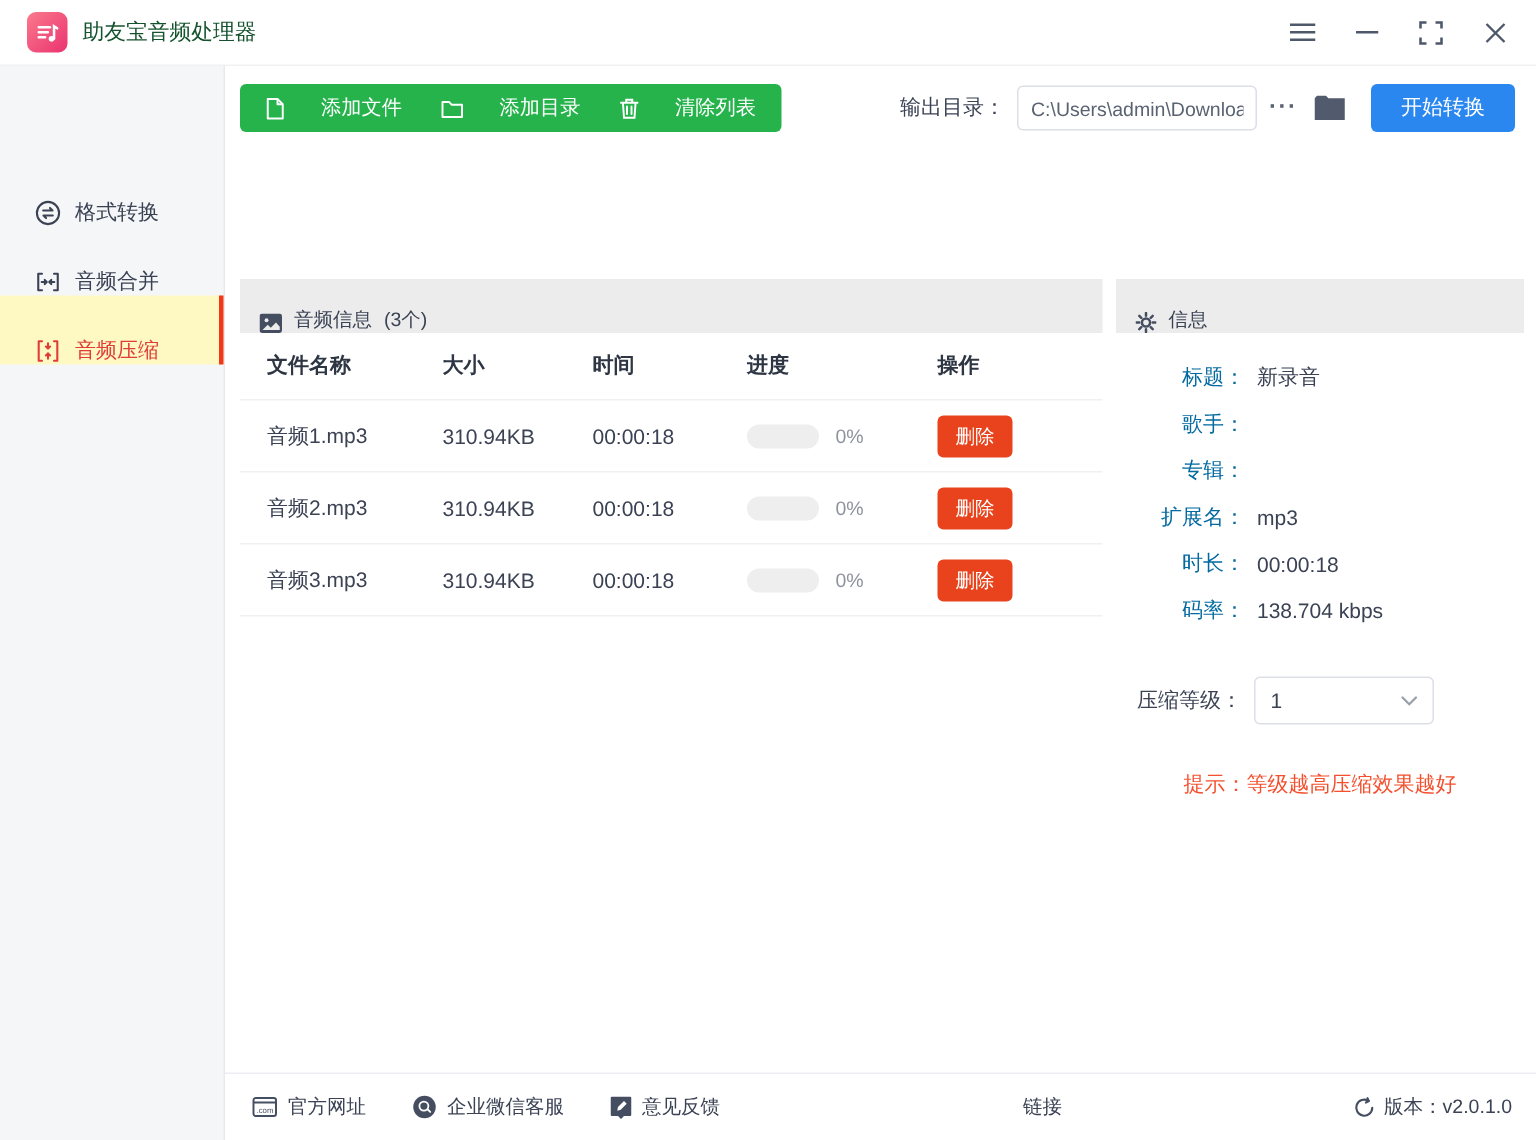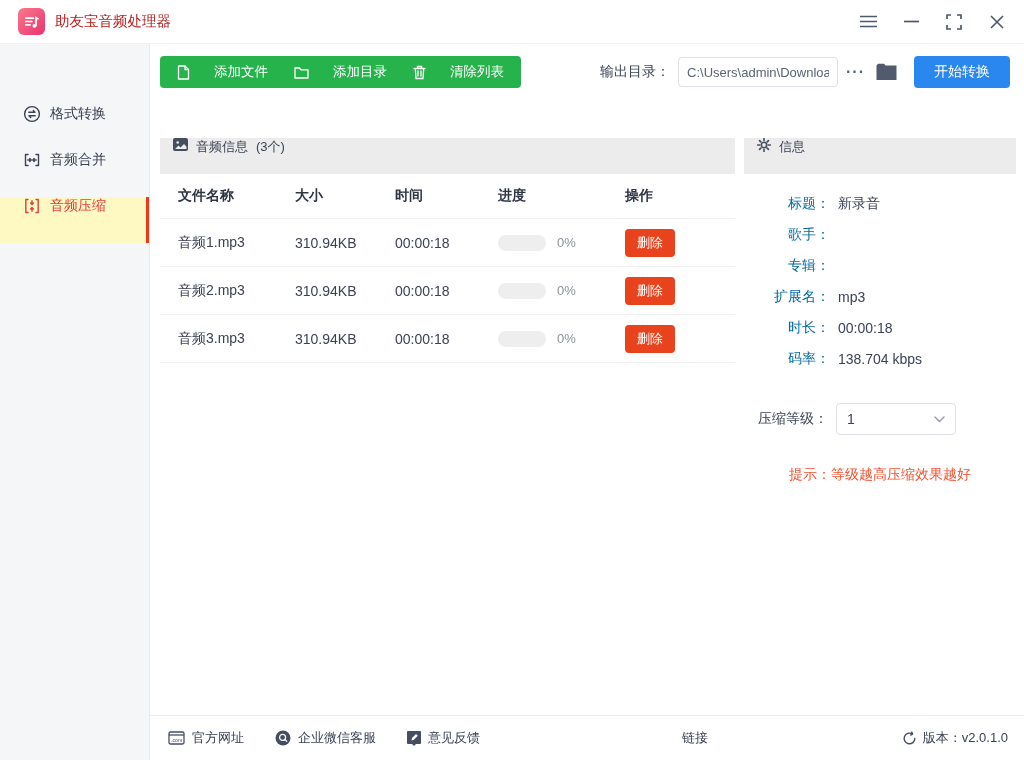--- a/index.html
+++ b/index.html
@@ -3,48 +3,48 @@
 <meta charset="utf-8">
 <style>
   * { margin:0; padding:0; box-sizing:border-box; }
   html,body { width:1024px; height:760px; overflow:hidden; }
   body { font-family:"Liberation Sans","DejaVu Sans",sans-serif; color:#3a4254; background:#fff; }
   .app { width:1024px; height:760px; display:flex; flex-direction:column; }
 
   
   .titlebar { height:44px; flex:0 0 44px; display:flex; align-items:center; padding:0 18px; border-bottom:1px solid #f1f1f2; background:#fff; }
   .appicon { width:27px; height:27px; border-radius:6px; background:linear-gradient(135deg,#fa7a8c,#ea3370); display:flex; align-items:center; justify-content:center; }
-  .apptitle { margin-left:10px; font-size:14.5px; font-weight:500; color:#b91c1c; }
+  .apptitle { margin-left:10px; font-size:14.5px; font-weight:500; color:#14532d; }
   .winctrls { margin-left:auto; display:flex; align-items:center; gap:25px; color:#4e586b; }
   .winbtn { width:18px; height:18px; display:flex; align-items:center; justify-content:center; cursor:pointer; }
 
   
   .bodyrow { flex:1; display:flex; min-height:0; }
   .sidebar { width:150px; flex:0 0 150px; background:#f5f6f8; border-right:1px solid #e9e9eb; padding-top:61px; }
-  .navitem { height:46px; display:flex; align-items:flex-start; padding-left:23px; gap:9px; font-size:14px; color:#3a4254; cursor:pointer; border-right:3px solid transparent; }
+  .navitem { height:46px; display:flex; align-items:flex-end; padding-left:23px; gap:9px; font-size:14px; color:#3a4254; cursor:pointer; border-right:3px solid transparent; }
   .navitem .nicon { width:18px; height:18px; display:flex; align-items:center; justify-content:center; }
   .navitem.active { background:#fef9c3; color:#e03c3c; border-right-color:#f0391b; }
 
   .main { flex:1; display:flex; flex-direction:column; background:#fff; min-width:0; }
 
   
   .toolbar { padding:12px 14px 0 10px; height:69px; flex:0 0 69px; display:flex; align-items:flex-start; justify-content:space-between; }
   .btngroup { display:flex; background:#26b34c; border-radius:4px; height:32px; align-items:center; padding:0 4px; }
   .gbtn { display:flex; align-items:center; gap:24px; color:#fff; font-size:13.5px; padding:0 13px; height:32px; cursor:pointer; background:transparent; border:none; font-family:inherit; }
   .outgroup { display:flex; align-items:center; }
   .outlabel { font-size:14px; color:#3a4254; margin-right:8px; }
   .outinput { width:160px; height:30px; border:1px solid #dcdfe6; border-radius:4px; padding:0 8px; font-size:13px; color:#5a6372; font-family:inherit; background:#fff; }
   .dots { font-size:16px; letter-spacing:1px; color:#5a6372; margin:0 10px 0 8px; font-weight:bold; cursor:pointer; }
   .folderbtn { color:#525b6d; cursor:pointer; display:flex; margin-right:16px; }
   .startbtn { background:#2a87f0; color:#fff; border:none; border-radius:4px; height:32px; padding:0 20px; font-size:14px; cursor:pointer; font-family:inherit; }
 
   
   .content { flex:1; display:flex; padding:25px 8px 15px 10px; gap:9px; min-height:0; }
   .panel { display:flex; flex-direction:column; background:#fff; }
-  .panel-hd { height:36px; flex:0 0 36px; background:#ececec; display:flex; align-items:flex-start; padding:0 13px; gap:8px; font-size:13px; color:#3a4254; }
+  .panel-hd { height:36px; flex:0 0 36px; background:#ececec; display:flex; align-items:flex-end; padding:0 13px; gap:8px; font-size:13px; color:#3a4254;margin-top:48px; }
   .tablepanel { flex:1; min-width:0; }
   .rightpanel { width:272px; flex:0 0 272px; }
 
   
   .trow { display:grid; grid-template-columns:117px 100px 103px 127px 1fr; align-items:center; padding-left:18px; border-bottom:1px solid #f0f0f1; }
   .thead { height:45px; font-size:14px; font-weight:bold; color:#2e3644; }
   .tr { height:48px; font-size:14px; color:#3a4254; }
   .progwrap { display:flex; align-items:center; gap:11px; }
   .pill { width:48px; height:16px; border-radius:8px; background:#eeeeef; }
   .pct { font-size:13px; color:#8d929c; }

